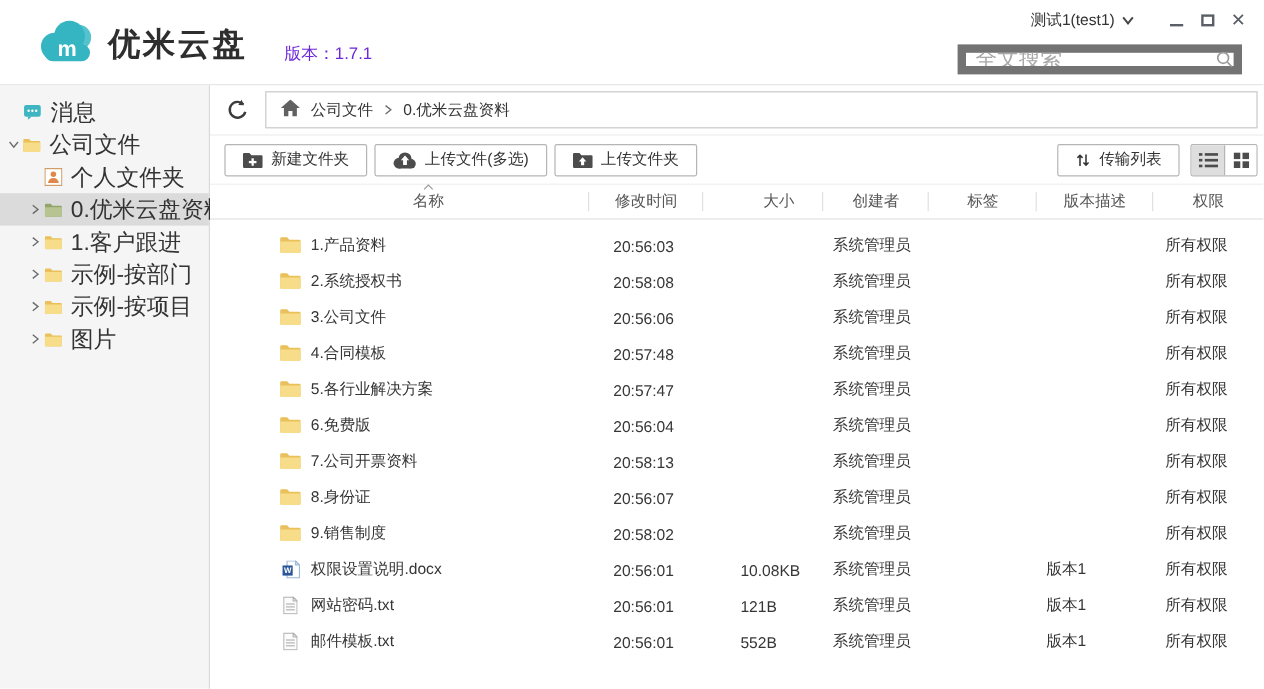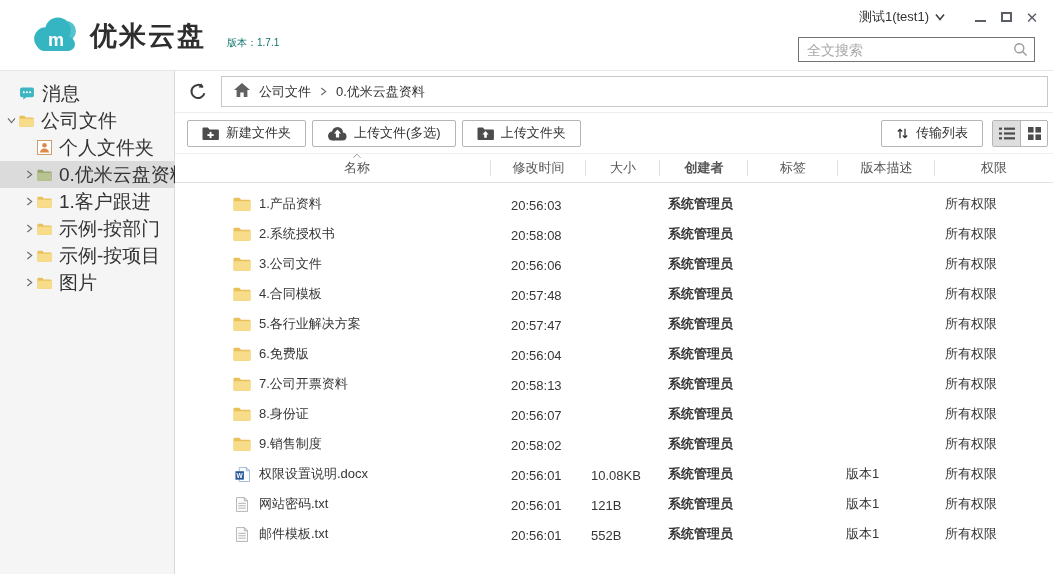--- a/index.html
+++ b/index.html
@@ -3,29 +3,29 @@
 <meta charset="utf-8">
 <style>
   * { box-sizing: border-box; margin: 0; padding: 0; }
   html,body { width:1053px; height:574px; overflow:hidden; }
   body { font-family:"Liberation Sans","DejaVu Sans",sans-serif; background:#fff; color:#333; }
 
   
   .app-header { position:relative; height:71px; background:#fff; border-bottom:1px solid #e6e6e6; }
   .logo-wrap { position:absolute; left:30px; top:15px; display:flex; align-items:center; gap:8px; }
   .app-name { font-size:27px; font-weight:bold; color:#2e2e2e; letter-spacing:2px; }
-  .version { position:absolute; left:227px; top:36px; font-size:10px; color:#0f766e; }
+  .version { position:absolute; left:237px; top:36px; font-size:14px; color:#6d28d9; }
   .titlebar { position:absolute; top:7px; right:8px; display:flex; align-items:center; }
   .user-chip { display:flex; align-items:center; gap:6px; font-size:13px; color:#333; cursor:pointer; margin-right:22px; }
   .win-btn { width:26px; height:20px; display:flex; align-items:center; justify-content:center; cursor:pointer; }
   .glyph-min { width:11px; border-top:2px solid #5a5f66; display:block; margin-top:8px; }
   .glyph-max { width:11px; height:10px; border:2px solid #5a5f66; display:block; }
   .glyph-close { font-size:15px; color:#5a5f66; line-height:1; }
   .search-box { position:absolute; top:37px; right:18px; width:237px; height:25px; }
-  .search-box input { width:100%; height:100%; border:1px solid #737373; padding:0 28px 0 8px; font-size:14px; color:#333; outline:none; font-family:inherit; }
+  .search-box input { width:100%; height:100%; border:7px solid #737373; padding:0 28px 0 8px; font-size:18px; color:#333; outline:none; font-family:inherit; }
   .search-box input::placeholder { color:#a9a9a9; }
   .search-box .mag { position:absolute; right:7px; top:5px; }
 
   
   .app-body { display:flex; height:503px; }
 
   
   .sidebar { width:175px; background:#f5f5f6; border-right:1px solid #d9d9d9; padding-top:9px; flex:none; }
   .tree-item { display:flex; align-items:center; height:27px; padding-left:4px; font-size:19px; color:#333; cursor:pointer; white-space:nowrap; }
   .tree-item.lvl1 { padding-left:22px; }
@@ -48,22 +48,22 @@
   .view-btn.active { background:#dedede; }
 
   
   .thead { display:flex; height:30px; align-items:center; border-top:1px solid #efefef; border-bottom:1px solid #e2e2e2; font-size:13px; color:#555; flex:none; }
   .th { text-align:center; position:relative; line-height:30px; }
   .th::after { content:''; position:absolute; right:0; top:7px; width:1px; height:16px; background:#e0e0e0; }
   .th:last-child::after { display:none; }
   .sort-caret { position:absolute; top:0px; left:50%; transform:translateX(-50%); line-height:0; }
   .col-name { width:268px; flex:none;margin-left:48px; }
   .col-modified { width:95px; flex:none; }
-  .col-size { width:74px; flex:none; }
-  .col-creator { width:88px; flex:none;font-weight:bold; }
+  .col-size { width:74px; flex:none;margin-left:26px; }
+  .col-creator { width:88px; flex:none; }
   .col-tag { width:90px; flex:none; }
   .col-version { width:97px; flex:none; }
   .col-perm { flex:1; min-width:0; }
   .tbody { flex:1; overflow:hidden; }
   .trow { display:flex; align-items:flex-end; height:30px; font-size:13px; color:#363636; cursor:pointer; }
   .cell { white-space:nowrap; overflow:hidden; text-overflow:ellipsis; }
   .cell-name { display:flex; align-items:center; gap:8px; padding-left:10px; }
   .cell-name .icon { display:inline-flex; align-items:center; width:18px; justify-content:center; flex:none; }
   .cell-modified { padding-left:20px; }
   .cell-size { padding-left:5px; }

